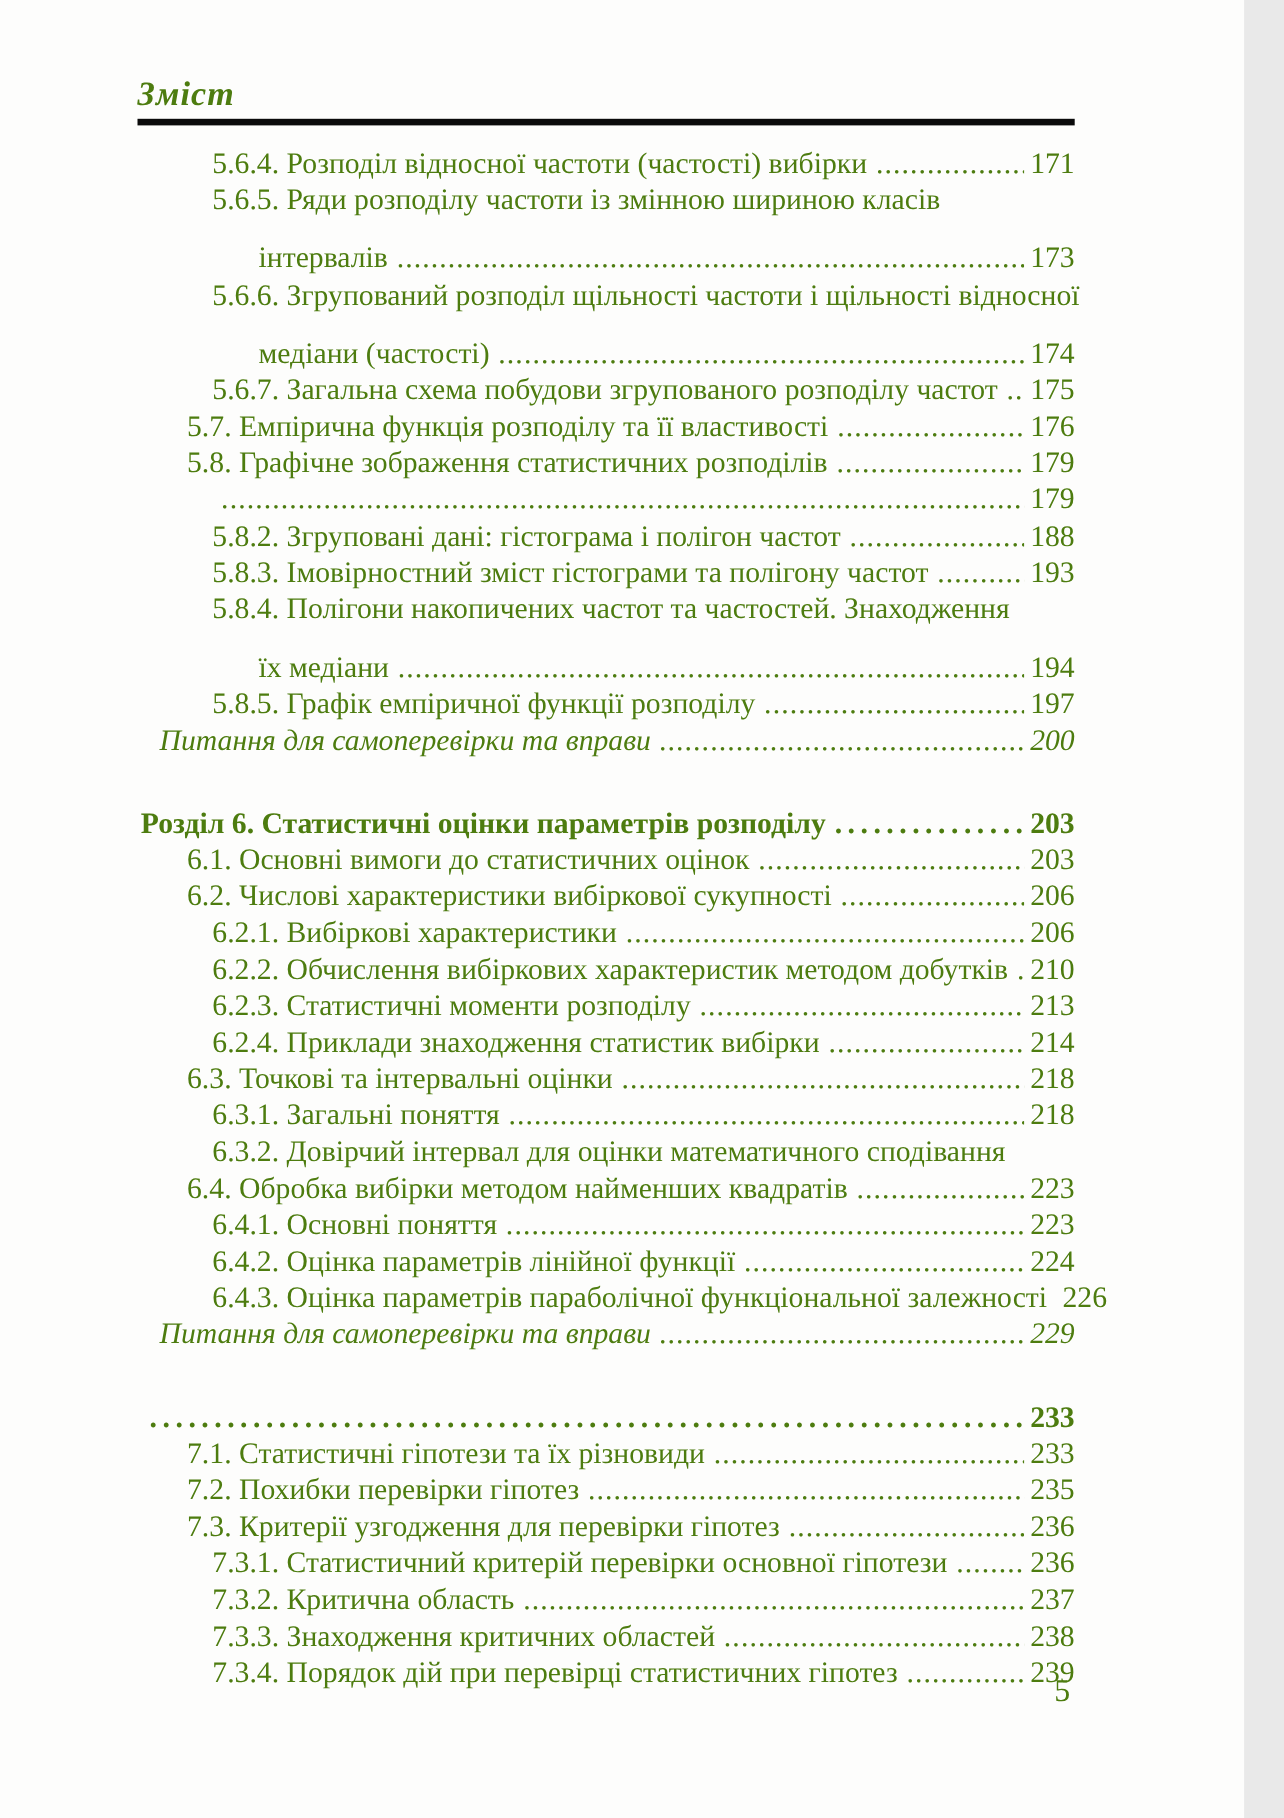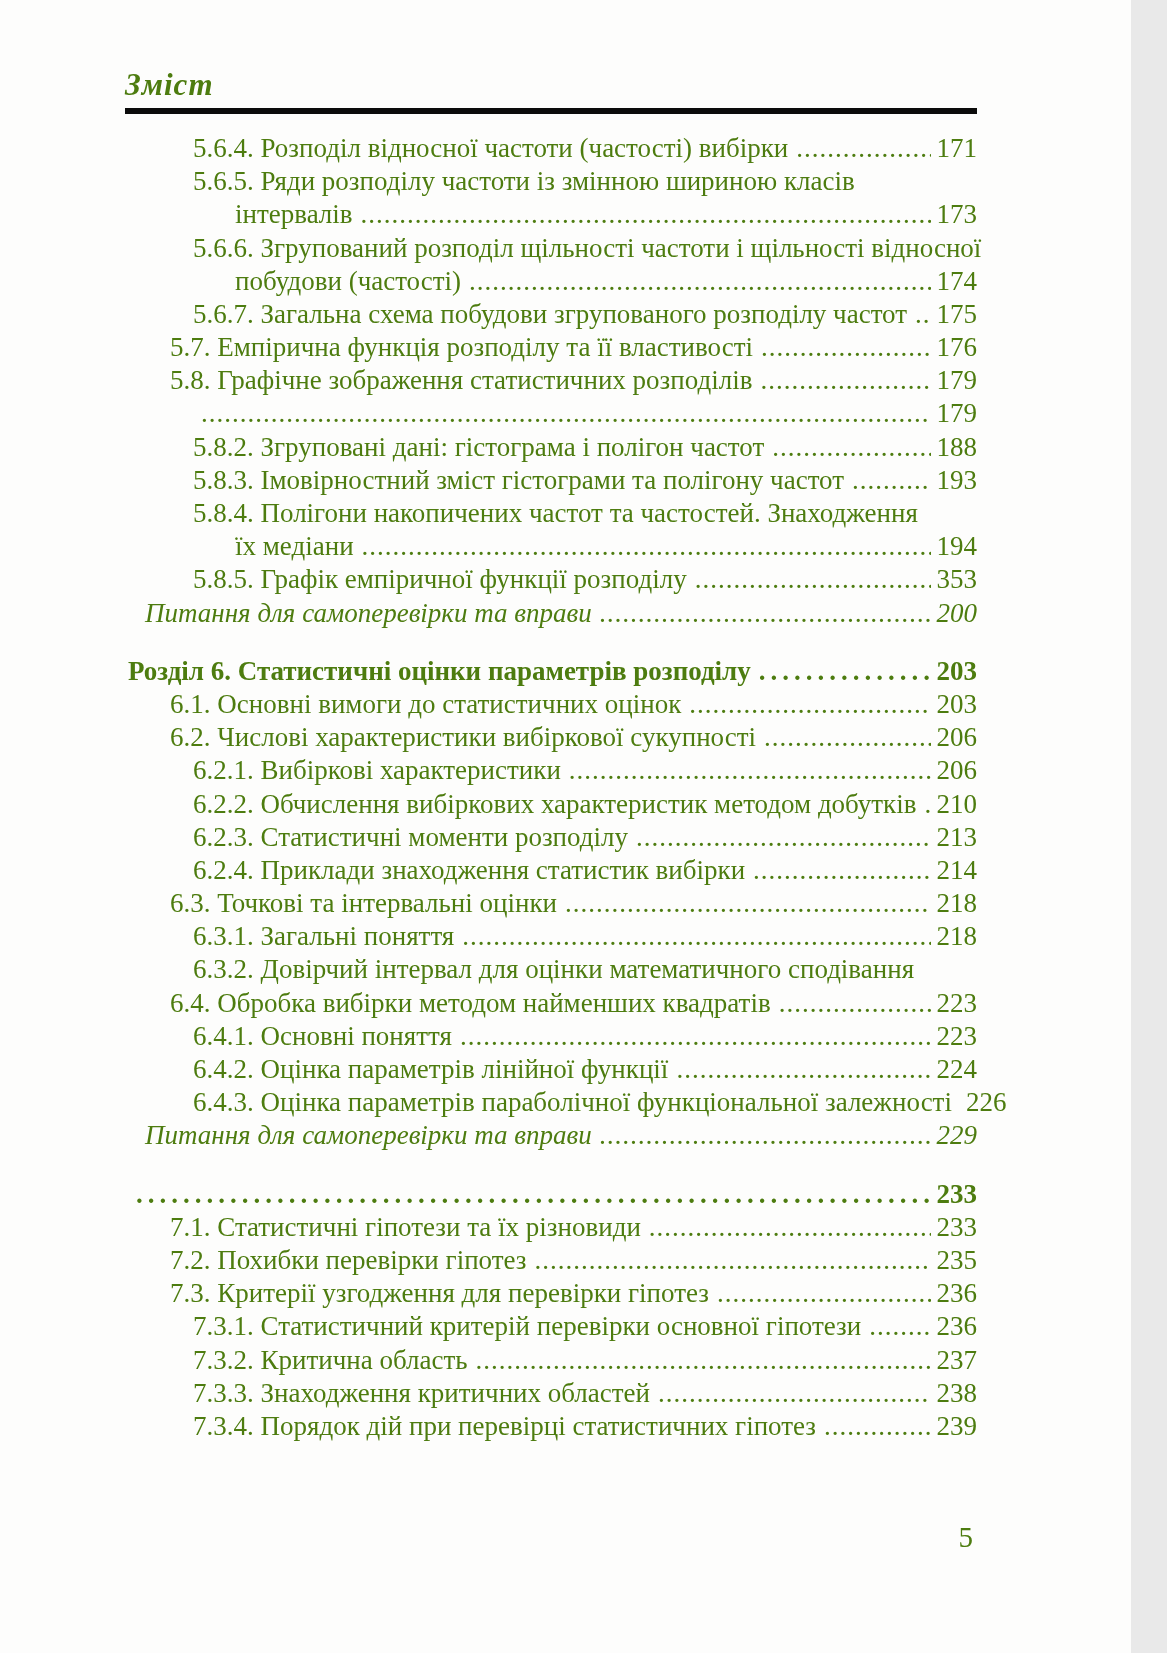--- a/index.html
+++ b/index.html
@@ -34,42 +34,42 @@
   }
   
   .toc-row {
     display: flex;
     align-items: flex-end;
     height: 33.2px;
     font-size: 27px;
     line-height: 33.2px;
     white-space: nowrap;
   }
-  .toc-row.gap-before { margin-top: 25px; }
+  .toc-row.gap-before { margin-top: 42px; }
   .toc-text { flex: 0 0 auto; }
   .toc-dots {
     flex: 1 1 auto;
     overflow: hidden;
     margin: 0 6px 0 8px;
     min-width: 0;
   }
   .toc-dots::after {
     content: "......................................................................................................................................................................";
     letter-spacing: 1px;
   }
   .toc-page {
     flex: 0 0 auto;
     text-align: right;
   }
   
   .indent-chapter { padding-left: 3px; }
   .indent-question { padding-left: 20px; }
   .indent-l2 { padding-left: 45px; }
   .indent-l3 { padding-left: 68px; }
-  .indent-cont { padding-left: 110px; }
+  .indent-cont { padding-left: 110px; margin-top: 20px; }
   
   .style-chapter { font-weight: bold; }
   .style-chapter .toc-dots::after {
     content: "..........................................................................";
     letter-spacing: 5px;
   }
   .style-question { font-style: italic; }
   
   .footer-page-number {
     position: absolute;
@@ -99,21 +99,21 @@
       </div>
       <div class="toc-row indent-cont style-normal">
         <span class="toc-text">інтервалів</span>
         <span class="toc-dots"></span>
         <span class="toc-page">173</span>
       </div>
       <div class="toc-row indent-l3 style-normal">
         <span class="toc-text">5.6.6. Згрупований розподіл щільності частоти і щільності відносної</span>
       </div>
       <div class="toc-row indent-cont style-normal">
-        <span class="toc-text">побудови (частості)</span>
+        <span class="toc-text">медіани (частості)</span>
         <span class="toc-dots"></span>
         <span class="toc-page">174</span>
       </div>
       <div class="toc-row indent-l3 style-normal">
         <span class="toc-text">5.6.7. Загальна схема побудови згрупованого розподілу частот</span>
         <span class="toc-dots"></span>
         <span class="toc-page">175</span>
       </div>
       <div class="toc-row indent-l2 style-normal">
         <span class="toc-text">5.7. Емпірична функція розподілу та її властивості</span>
@@ -143,21 +143,21 @@
         <span class="toc-text">5.8.4. Полігони накопичених частот та частостей. Знаходження</span>
       </div>
       <div class="toc-row indent-cont style-normal">
         <span class="toc-text">їх медіани</span>
         <span class="toc-dots"></span>
         <span class="toc-page">194</span>
       </div>
       <div class="toc-row indent-l3 style-normal">
         <span class="toc-text">5.8.5. Графік емпіричної функції розподілу</span>
         <span class="toc-dots"></span>
-        <span class="toc-page">353</span>
+        <span class="toc-page">197</span>
       </div>
       <div class="toc-row indent-question style-question">
         <span class="toc-text">Питання для самоперевірки та вправи</span>
         <span class="toc-dots"></span>
         <span class="toc-page">200</span>
       </div>
       <div class="toc-row indent-chapter style-chapter gap-before">
         <span class="toc-text">Розділ 6. Статистичні оцінки параметрів розподілу</span>
         <span class="toc-dots"></span>
         <span class="toc-page">203</span>

